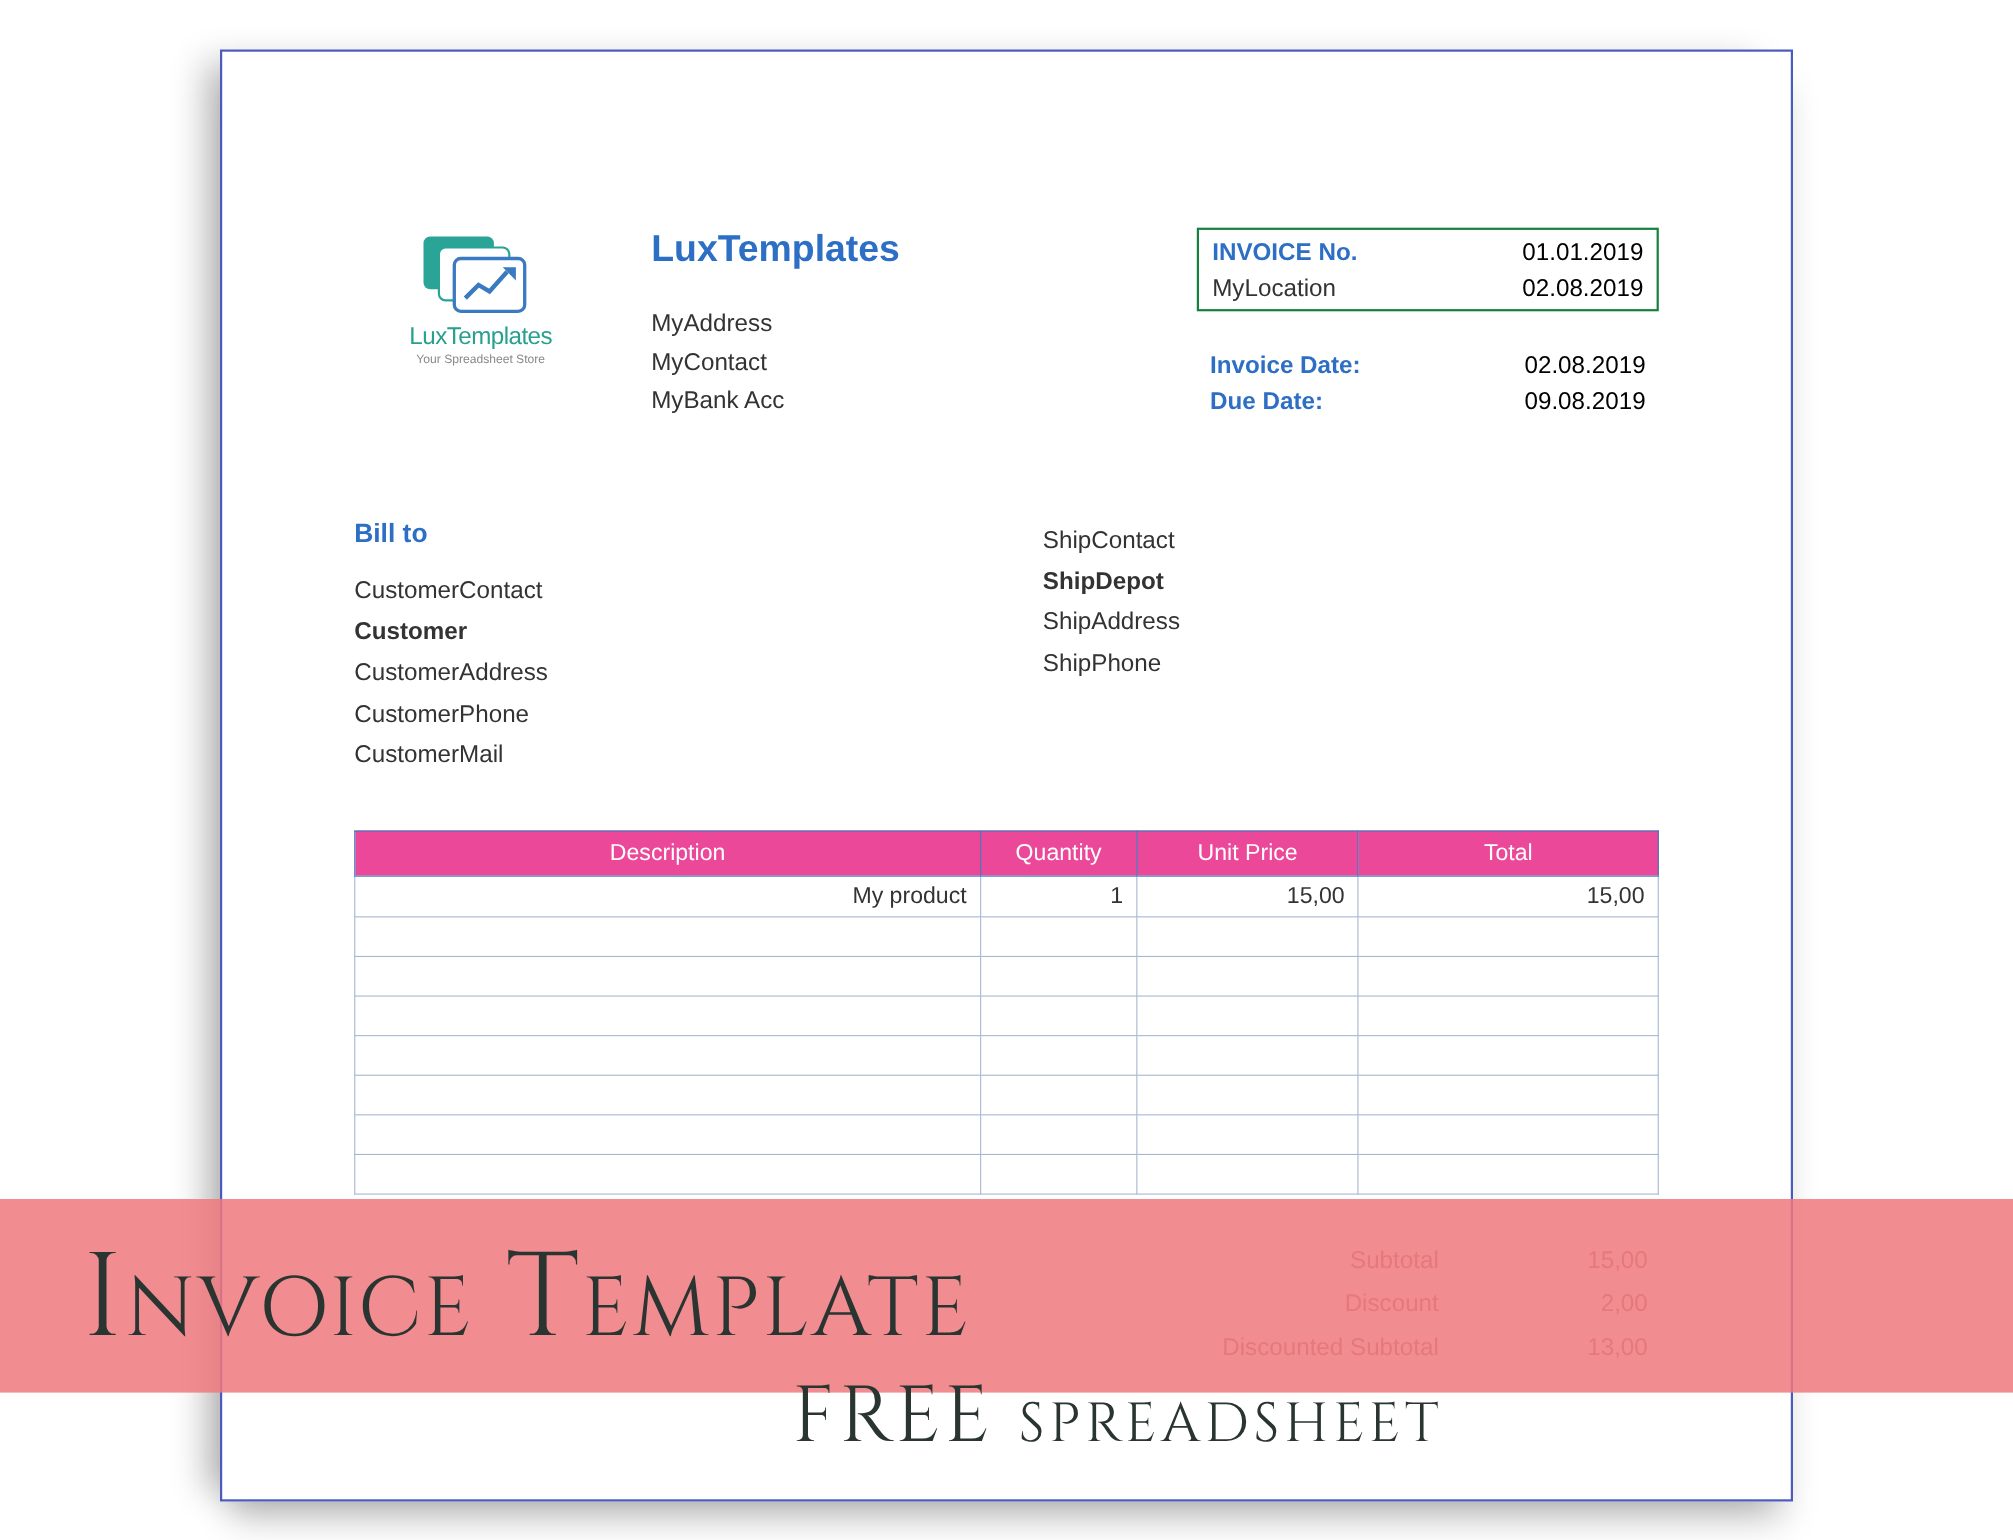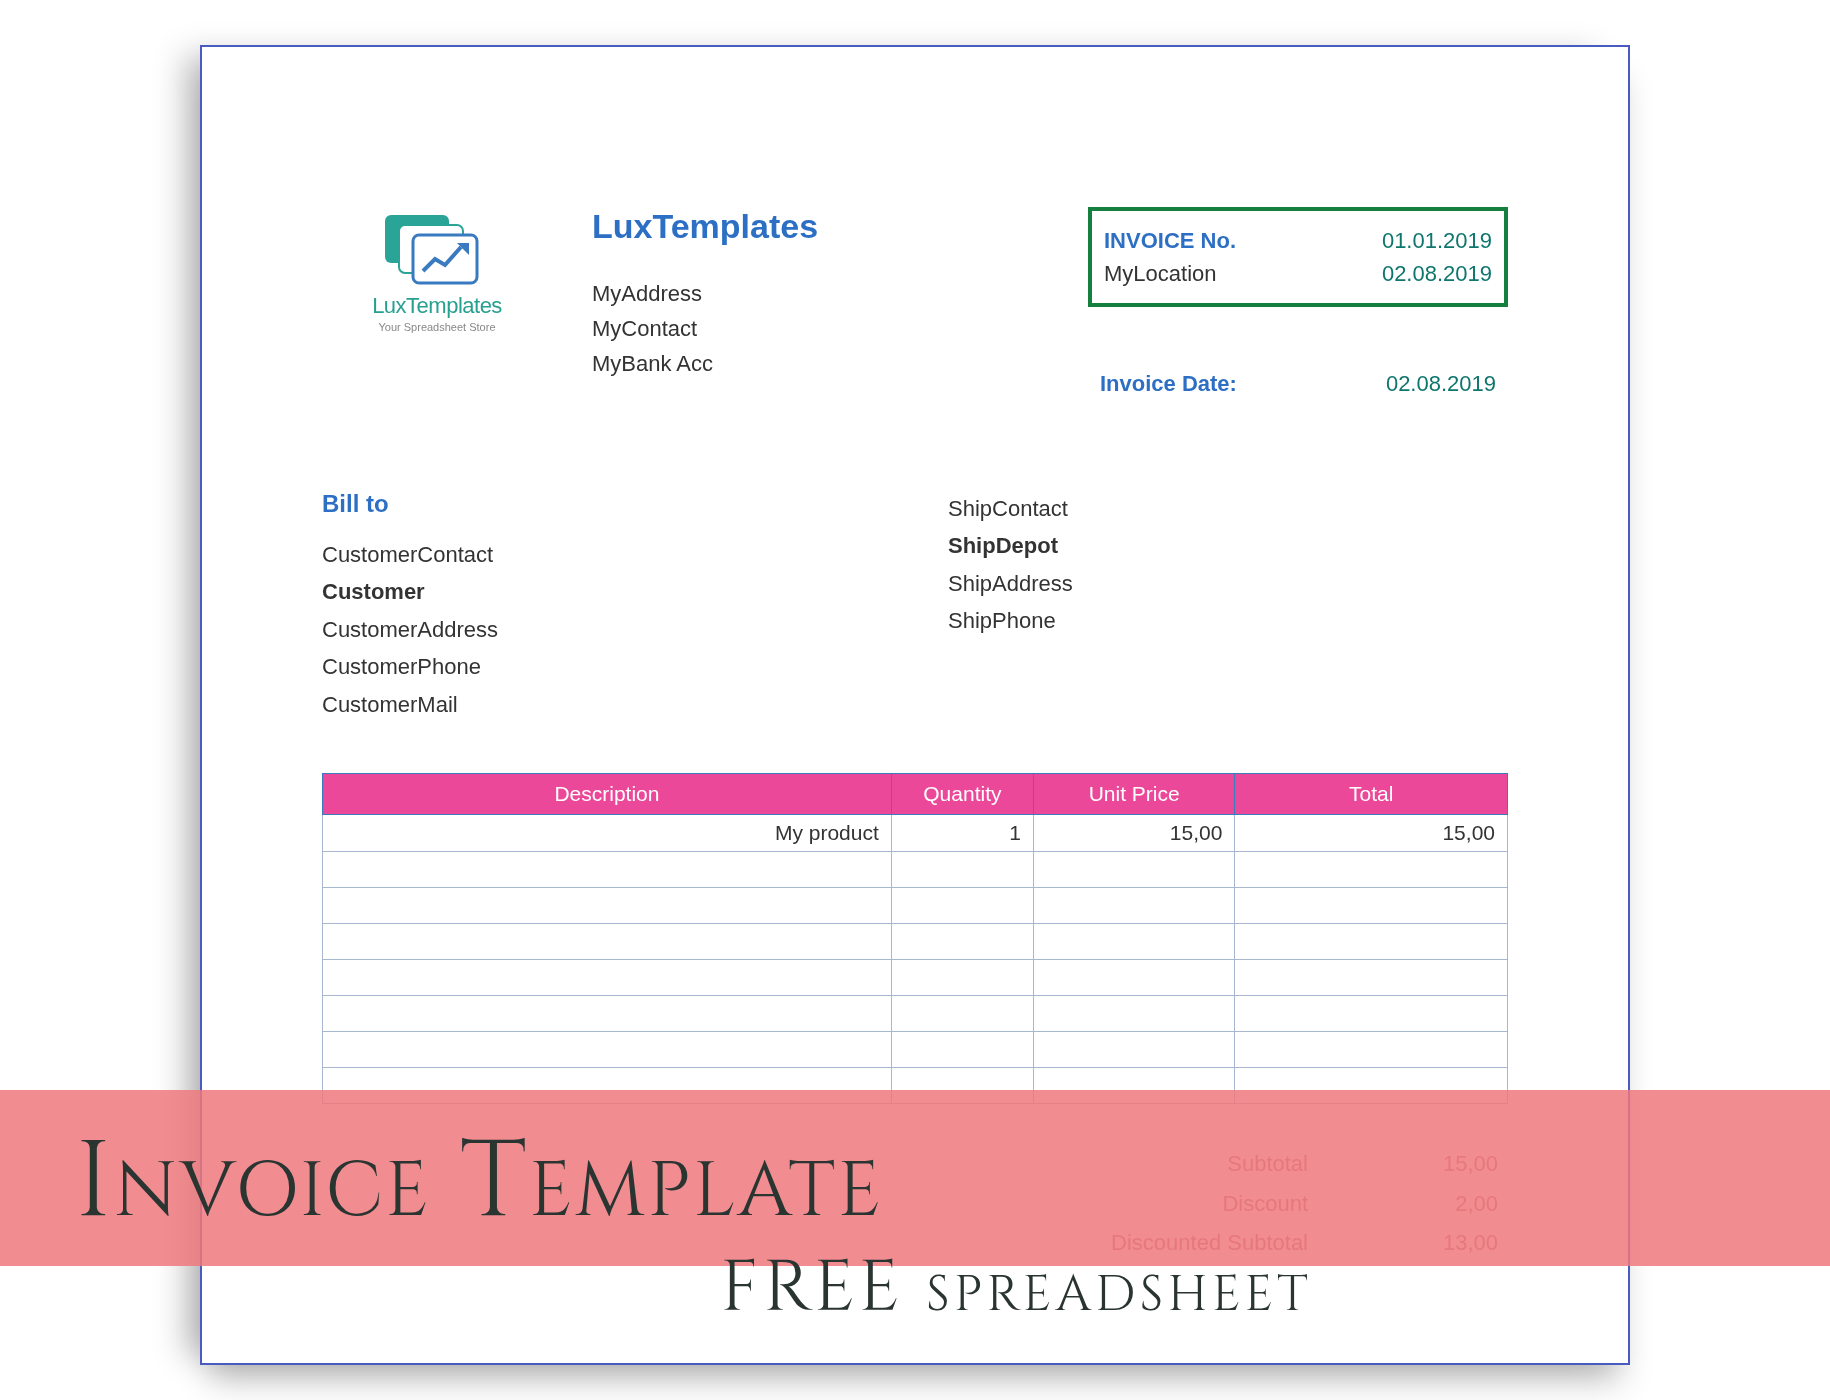--- a/index.html
+++ b/index.html
@@ -25,28 +25,28 @@
   .top-row { display: flex; gap: 40px; }
   .logo-block { width: 230px; flex-shrink: 0; }
   .logo-svg { width: 120px; height: 80px; display: block; margin: 0 auto 6px auto; }
   .logo-brand { color: #28a090; font-size: 22px; font-weight: 500; text-align: center; letter-spacing: -0.5px; }
   .logo-tag { color: #888; font-size: 11px; text-align: center; margin-top: 2px; }
   .company-block { flex: 1; }
   .company-name { color: #2d6fc4; font-size: 34px; font-weight: bold; margin-bottom: 30px; }
   .company-line { color: #333; font-size: 22px; line-height: 1.6; }
   .meta-block { width: 420px; flex-shrink: 0; }
   .meta-box {
-    border: 4px solid #15803d;
-    padding: 13px 12px;
-    margin-bottom: 60px;
+    border: 2px solid #15803d;
+    padding: 3px 12px;
+    margin-bottom: 32px;
   }
   .meta-row { display: flex; justify-content: space-between; font-size: 22px; line-height: 1.5; }
   .meta-row .l.blue { color: #2d6fc4; font-weight: bold; }
   .meta-row .l { color: #333; }
-  .meta-row .r { color: #0f766e; }
+  .meta-row .r { color: #000000; }
   .meta-dates { padding: 0 12px; }
   .meta-dates .meta-row .l { color: #2d6fc4; font-weight: bold; }
   .party-row { display: flex; gap: 36px; margin-top: 90px; padding-left: 0; }
   .party { flex: 1; }
   .party.ship { flex: 0 0 560px; }
   .party-head { color: #2d6fc4; font-size: 24px; font-weight: bold; margin-bottom: 18px; }
   .party-line { color: #333; font-size: 22px; line-height: 1.7; }
   .party-line.bold { font-weight: bold; }
   .items-table {
     margin-top: 50px;
@@ -157,20 +157,24 @@
         <div class="meta-row">
           <span class="l">MyLocation</span>
           <span class="r">02.08.2019</span>
         </div>
       </div>
       <div class="meta-dates">
         <div class="meta-row">
           <span class="l">Invoice Date:</span>
           <span class="r">02.08.2019</span>
         </div>
+        <div class="meta-row">
+          <span class="l">Due Date:</span>
+          <span class="r">09.08.2019</span>
+        </div>
       </div>
     </div>
 
   </div>
 
   <div class="party-row">
     <div class="party">
       <div class="party-head">Bill to</div>
       <div class="party-line">CustomerContact</div>
       <div class="party-line bold">Customer</div>

